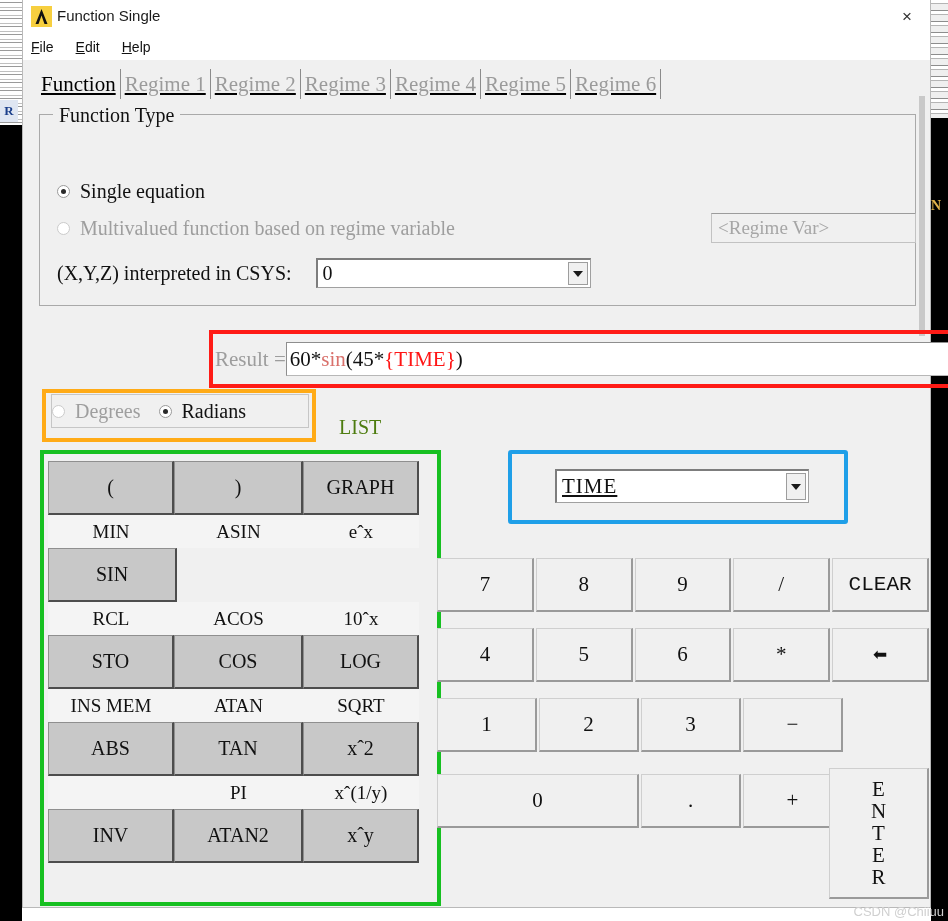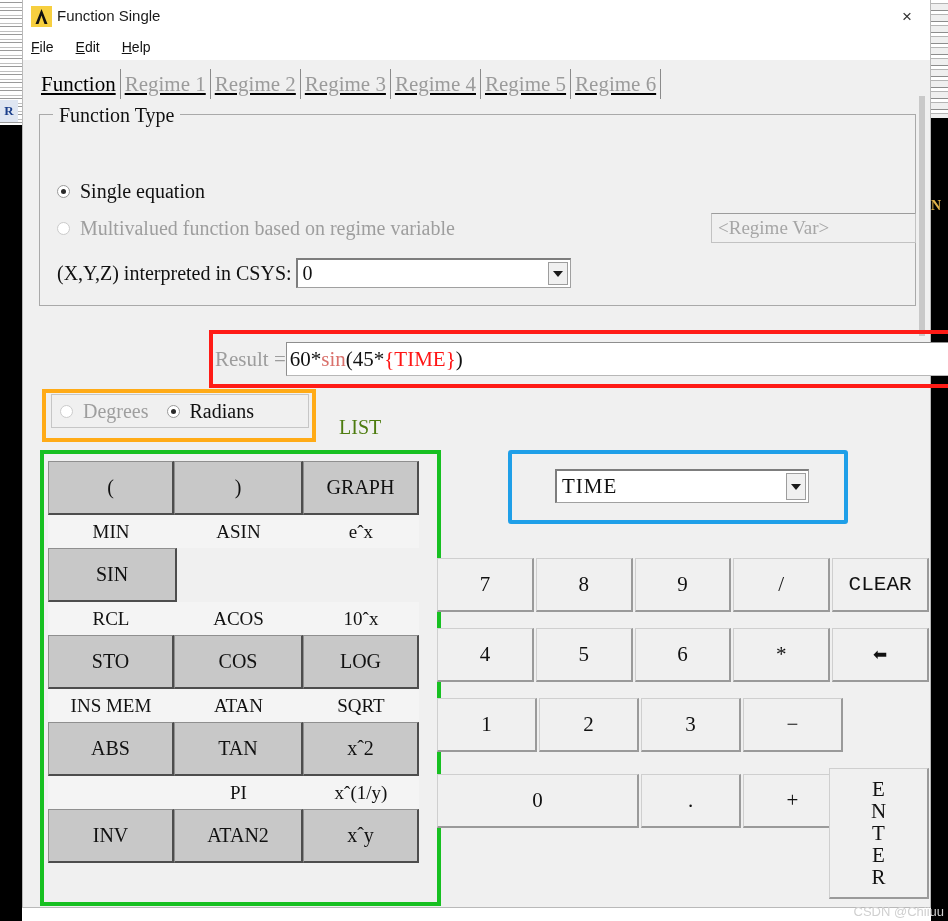--- a/index.html
+++ b/index.html
@@ -63,21 +63,21 @@
      border-radius:50%;background:#2a2a2a;}
   .radio.dim{border-color:#cbcbcb;}
   .radio-label{font:20px "Liberation Serif",serif;color:#111;white-space:pre;}
   .radio-label.dim{color:#9e9e9e;}
 
   #regimevar-box{position:absolute;left:688px;top:213px;width:205px;height:30px;background:#f0f0f0;
      border:1px solid #c2c2c2;border-top:1px solid #9c9c9c;box-sizing:border-box;
      display:flex;align-items:center;padding-left:6px;
      font:19px "Liberation Serif",serif;color:#a6a6a6;}
 
-  #csys-row{position:absolute;left:34px;top:258px;display:flex;align-items:center;}
+  #csys-row{position:absolute;left:34px;top:258px;display:flex;align-items:center;gap:20px;}
   #csys-label{font:20px "Liberation Serif",serif;color:#111;white-space:pre;}
   #csys-combo{position:relative;width:275px;height:30px;background:#ffffff;
      border:1px solid #a0a0a0;border-top:2px solid #7d7d7d;border-left:2px solid #7d7d7d;
      box-sizing:border-box;display:flex;align-items:center;padding-left:5px;margin-left:4px;}
   #csys-combo .val{font:20px "Liberation Serif",serif;color:#111;}
   .combo-arrow{position:absolute;right:2px;top:2px;bottom:2px;width:20px;background:#f0f0f0;
      border:1px solid #9d9d9d;display:flex;align-items:center;justify-content:center;box-sizing:border-box;}
   .combo-arrow i{display:block;width:0;height:0;border-left:5px solid transparent;
      border-right:5px solid transparent;border-top:6px solid #1a1a1a;}
 
@@ -90,21 +90,21 @@
      border-top:1px solid #8e8e8e;border-left:1px solid #8e8e8e;box-sizing:border-box;
      display:flex;align-items:center;padding-left:3px;
      font:21px "Liberation Serif",serif;color:#111;white-space:pre;}
   .tok-fn{color:#d9716c;}
   .tok-var{color:#ff1515;}
 
   
   #deg-hl{position:absolute;left:19px;top:389px;width:274px;height:53px;
      border:4px solid #ffab17;box-sizing:border-box;}
   #deg-box{position:absolute;left:28px;top:394px;width:258px;height:34px;background:#f0f0f0;
-     border:1px solid #c6c6c6;box-sizing:border-box;display:flex;align-items:center;padding-left:8px;}
+     border:1px solid #c6c6c6;box-sizing:border-box;display:flex;align-items:center;}
 
   
   #list-label{position:absolute;left:316px;top:416px;font:20px "Liberation Serif",serif;color:#4d7c0f;}
 
   
   #fnpad-hl{position:absolute;left:17px;top:450px;width:401px;height:456px;
      border:4px solid #17c021;box-sizing:border-box;}
 
   
   #fnpad{position:absolute;left:25px;top:461px;width:385px;height:438px;}
@@ -115,21 +115,21 @@
   .fn-lbl{height:33px;background:#f4f4f4;display:flex;align-items:center;justify-content:center;
      font:19px "Liberation Serif",serif;color:#111;white-space:pre;}
   .c1{width:126px;}.c2{width:129px;}.c3{width:116px;}
 
   
   #var-hl{position:absolute;left:485px;top:450px;width:340px;height:74px;
      border:4px solid #1f9fe8;box-sizing:border-box;border-radius:3px;}
   #var-combo{position:absolute;left:532px;top:469px;width:254px;height:34px;background:#ffffff;
      border:1px solid #a0a0a0;border-top:2px solid #7d7d7d;border-left:2px solid #7d7d7d;
      box-sizing:border-box;display:flex;align-items:center;padding-left:5px;}
-  #var-combo .val{font:21px "Liberation Serif",serif;color:#111;letter-spacing:1px;}
+  #var-combo .val{font:21px "Liberation Serif",serif;color:#111;letter-spacing:1px;text-decoration:underline;}
 
   
   #keypad{position:absolute;left:414px;top:558px;width:492px;height:341px;}
   .kp-row{display:flex;margin-bottom:6px;}
   .kp-btn{height:54px;background:#f0f0f0;border:1px solid #cfcfcf;border-right:2px solid #9a9a9a;
      border-bottom:2px solid #9a9a9a;box-sizing:border-box;display:flex;align-items:center;
      justify-content:center;font:21px "Liberation Serif",serif;color:#111;margin-right:2px;}
   .kw{width:100px;}
   .kp-zero{width:202px;}
   #enter-btn{position:absolute;right:0px;top:210px;width:100px;height:131px;background:#f0f0f0;

